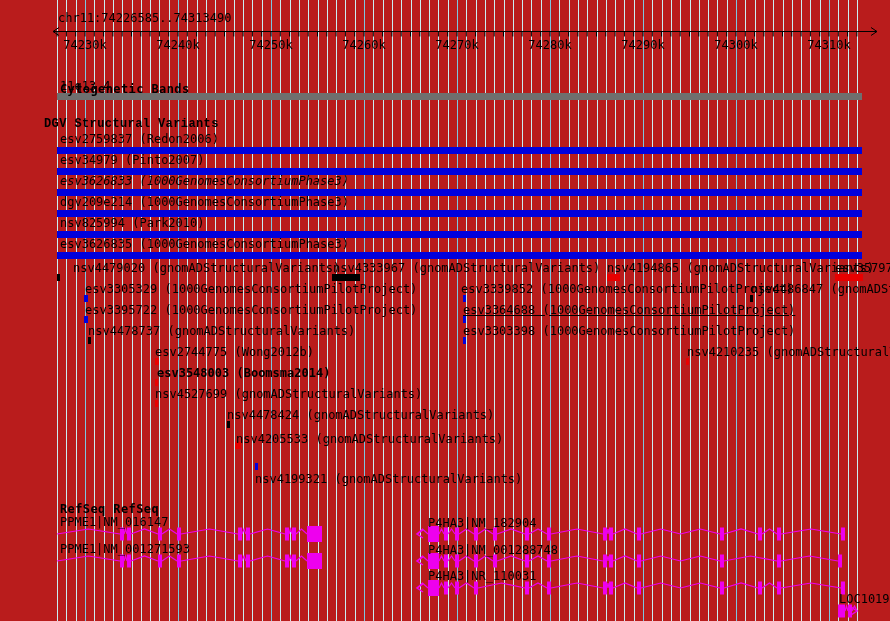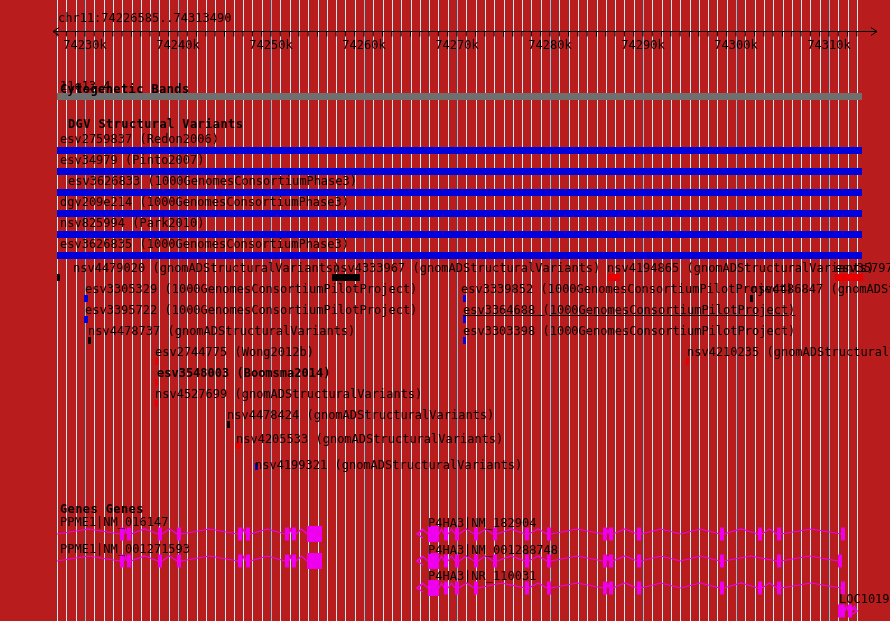--- a/index.html
+++ b/index.html
@@ -280,27 +280,27 @@
       <path d="M845,611 L846.5,606 L848.0,611M852,611 L854.5,606 L857.0,611" stroke="#ee00ee" fill="none" stroke-width="1.2"></path>
       <rect x="838" y="604.5" width="7" height="13" fill="#ee00ee"></rect>
       <rect x="848" y="604.5" width="4" height="13" fill="#ee00ee"></rect>
       <path d="M851,607 L857,611 L851,615" stroke="#ee00ee" fill="none" stroke-width="1.5"></path>
     </svg>
 
   <div class="txt hdr" style="left:60px; top:84px;">Cytogenetic Bands</div>
   <div class="txt" style="left:60px; top:81px;">11q13.4</div>
   <div id="cyto-band" style="left: 57px; top: 93px; width: 805px; height: 7px; background: rgb(111, 111, 111);"></div>
 
-  <div class="txt hdr" style="left:68px; top:119px;">DGV Structural Variants</div>
+  <div class="txt hdr" style="left:44px; top:119px;font-family:Liberation Mono, monospace;">DGV Structural Variants</div>
   <div id="dgv-rows">
       <div class="txt" style="left: 60px; top: 134px;">esv2759837 (Redon2006)</div>
       <div class="bar" style="left: 57px; top: 147px; width: 805px; background: rgb(0, 0, 222);"></div>
       <div class="txt" style="left: 60px; top: 155px;">esv34979 (Pinto2007)</div>
       <div class="bar" style="left: 57px; top: 168px; width: 805px; background: rgb(0, 0, 222);"></div>
-      <div class="txt" style="left: 68px; top: 176px;">esv3626833 (1000GenomesConsortiumPhase3)</div>
+      <div class="txt" style="left: 60px; top: 176px; font-style: italic;">esv3626833 (1000GenomesConsortiumPhase3)</div>
       <div class="bar" style="left: 57px; top: 189px; width: 805px; background: rgb(0, 0, 222);"></div>
       <div class="txt" style="left: 60px; top: 197px;">dgv209e214 (1000GenomesConsortiumPhase3)</div>
       <div class="bar" style="left: 57px; top: 210px; width: 805px; background: rgb(0, 0, 222);"></div>
       <div class="txt" style="left: 60px; top: 218px;">nsv825994 (Park2010)</div>
       <div class="bar" style="left: 57px; top: 231px; width: 805px; background: rgb(0, 0, 222);"></div>
       <div class="txt" style="left: 60px; top: 239px; text-align: right;">esv3626835 (1000GenomesConsortiumPhase3)</div>
       <div class="bar" style="left: 57px; top: 252px; width: 805px; background: rgb(0, 0, 222);"></div>
       <div class="txt" style="left: 73px; top: 263px;">nsv4479020 (gnomADStructuralVariants)</div>
       <div class="marker" style="left: 57px; top: 274px; width: 3px; background: rgb(0, 0, 0);"></div>
       <div class="txt" style="left: 333px; top: 263px;">nsv4333967 (gnomADStructuralVariants)</div>
@@ -328,25 +328,25 @@
       <div class="txt" style="left: 687px; top: 347px;">nsv4210235 (gnomADStructuralVariants)</div>
       <div class="marker" style="left: 686px; top: 358px; width: 3px; background: rgb(232, 0, 0);"></div>
       <div class="txt" style="left: 157px; top: 368px; font-weight: bold;">esv3548003 (Boomsma2014)</div>
       <div class="marker" style="left: 155px; top: 379px; width: 3px; background: rgb(232, 0, 0);"></div>
       <div class="txt" style="left: 155px; top: 389px;">nsv4527699 (gnomADStructuralVariants)</div>
       <div class="marker" style="left: 155px; top: 400px; width: 3px; background: rgb(232, 0, 0);"></div>
       <div class="txt" style="left: 227px; top: 410px;">nsv4478424 (gnomADStructuralVariants)</div>
       <div class="marker" style="left: 227px; top: 421px; width: 3px; background: rgb(0, 0, 0);"></div>
       <div class="txt" style="left: 236px; top: 434px;">nsv4205533 (gnomADStructuralVariants)</div>
       <div class="marker" style="left: 235px; top: 442px; width: 6px; background: rgb(232, 0, 0);"></div>
-      <div class="txt" style="left: 255px; top: 460px;">nsv4199321 (gnomADStructuralVariants)</div>
+      <div class="txt" style="left: 255px; top: 474px;">nsv4199321 (gnomADStructuralVariants)</div>
       <div class="marker" style="left: 255px; top: 463px; width: 3px; background: rgb(0, 0, 222);"></div>
     </div>
 
-  <div class="txt hdr" style="left:60px; top:504px;">Genes Genes</div>
+  <div class="txt hdr" style="left:60px; top:504px;">RefSeq RefSeq</div>
   <div id="gene-labels">
       <div class="txt" style="left: 60px; top: 517px;">PPME1|NM_016147</div>
       <div class="txt" style="left: 60px; top: 544px;">PPME1|NM_001271593</div>
       <div class="txt" style="left: 428px; top: 518px;">P4HA3|NM_182904</div>
       <div class="txt" style="left: 428px; top: 545px;">P4HA3|NM_001288748</div>
       <div class="txt" style="left: 428px; top: 571px;">P4HA3|NR_110031</div>
       <div class="txt" style="left: 839px; top: 594px;">LOC101928</div>
     </div>
 </div>
 

